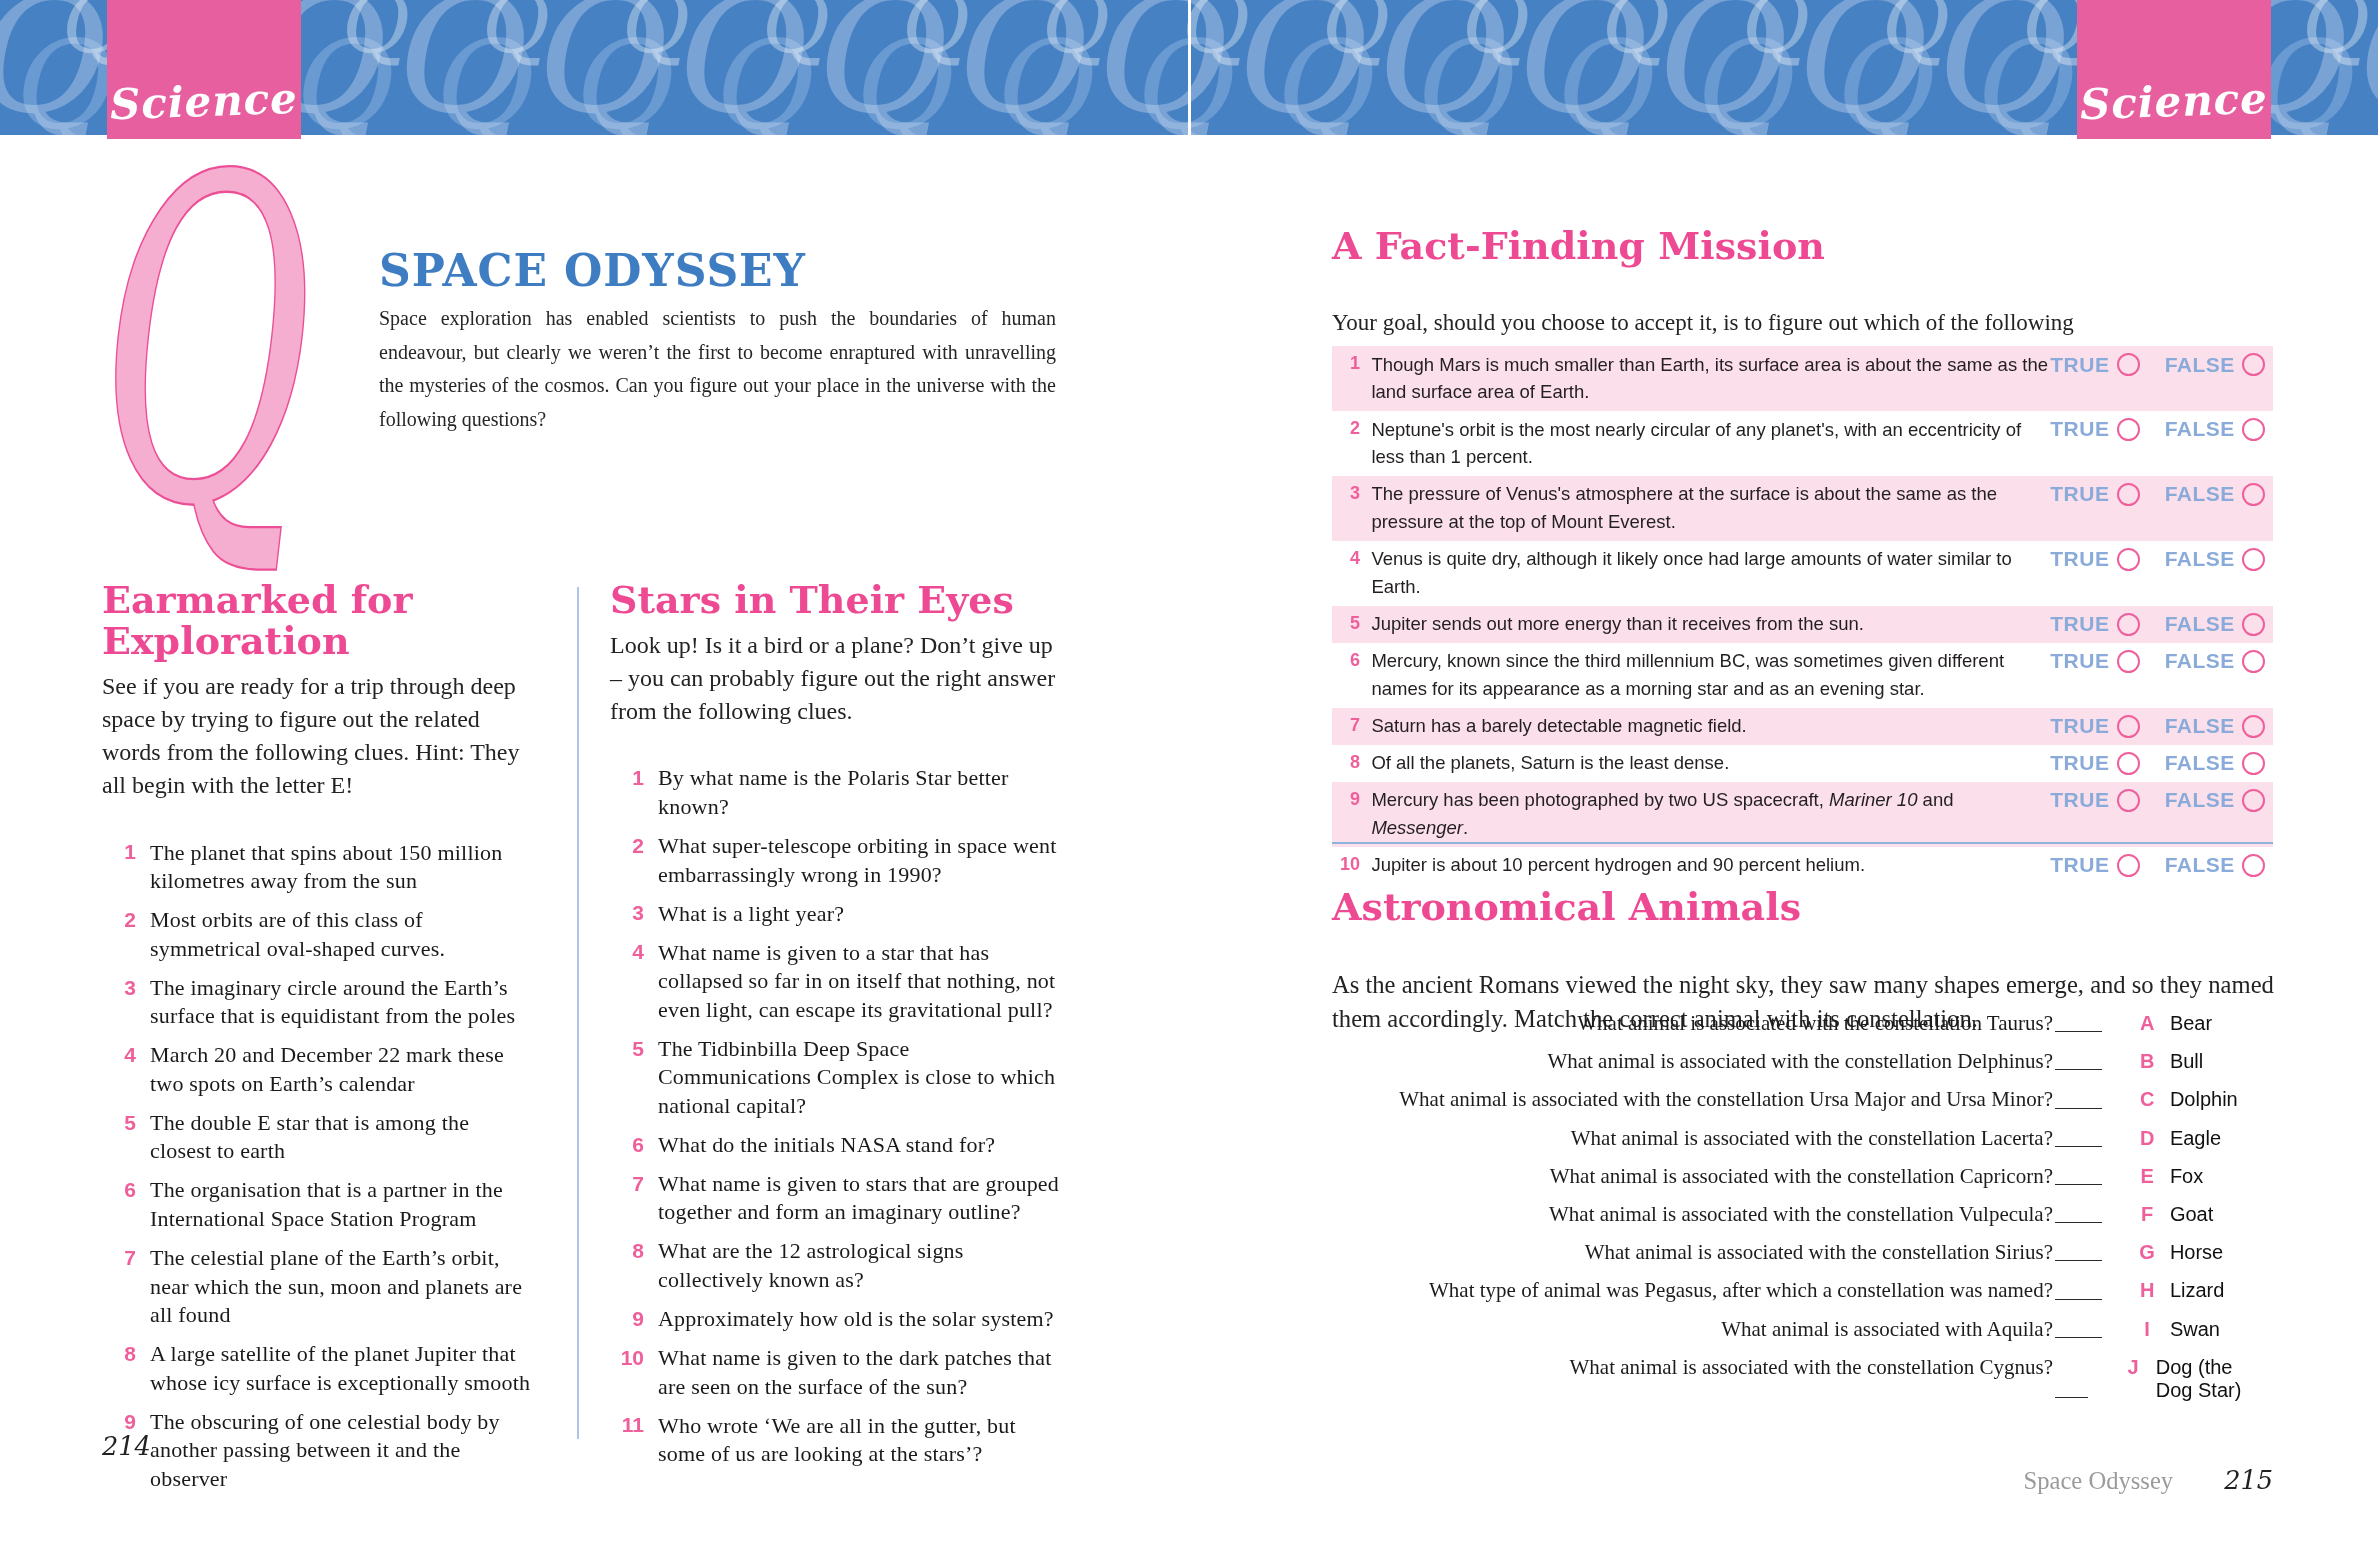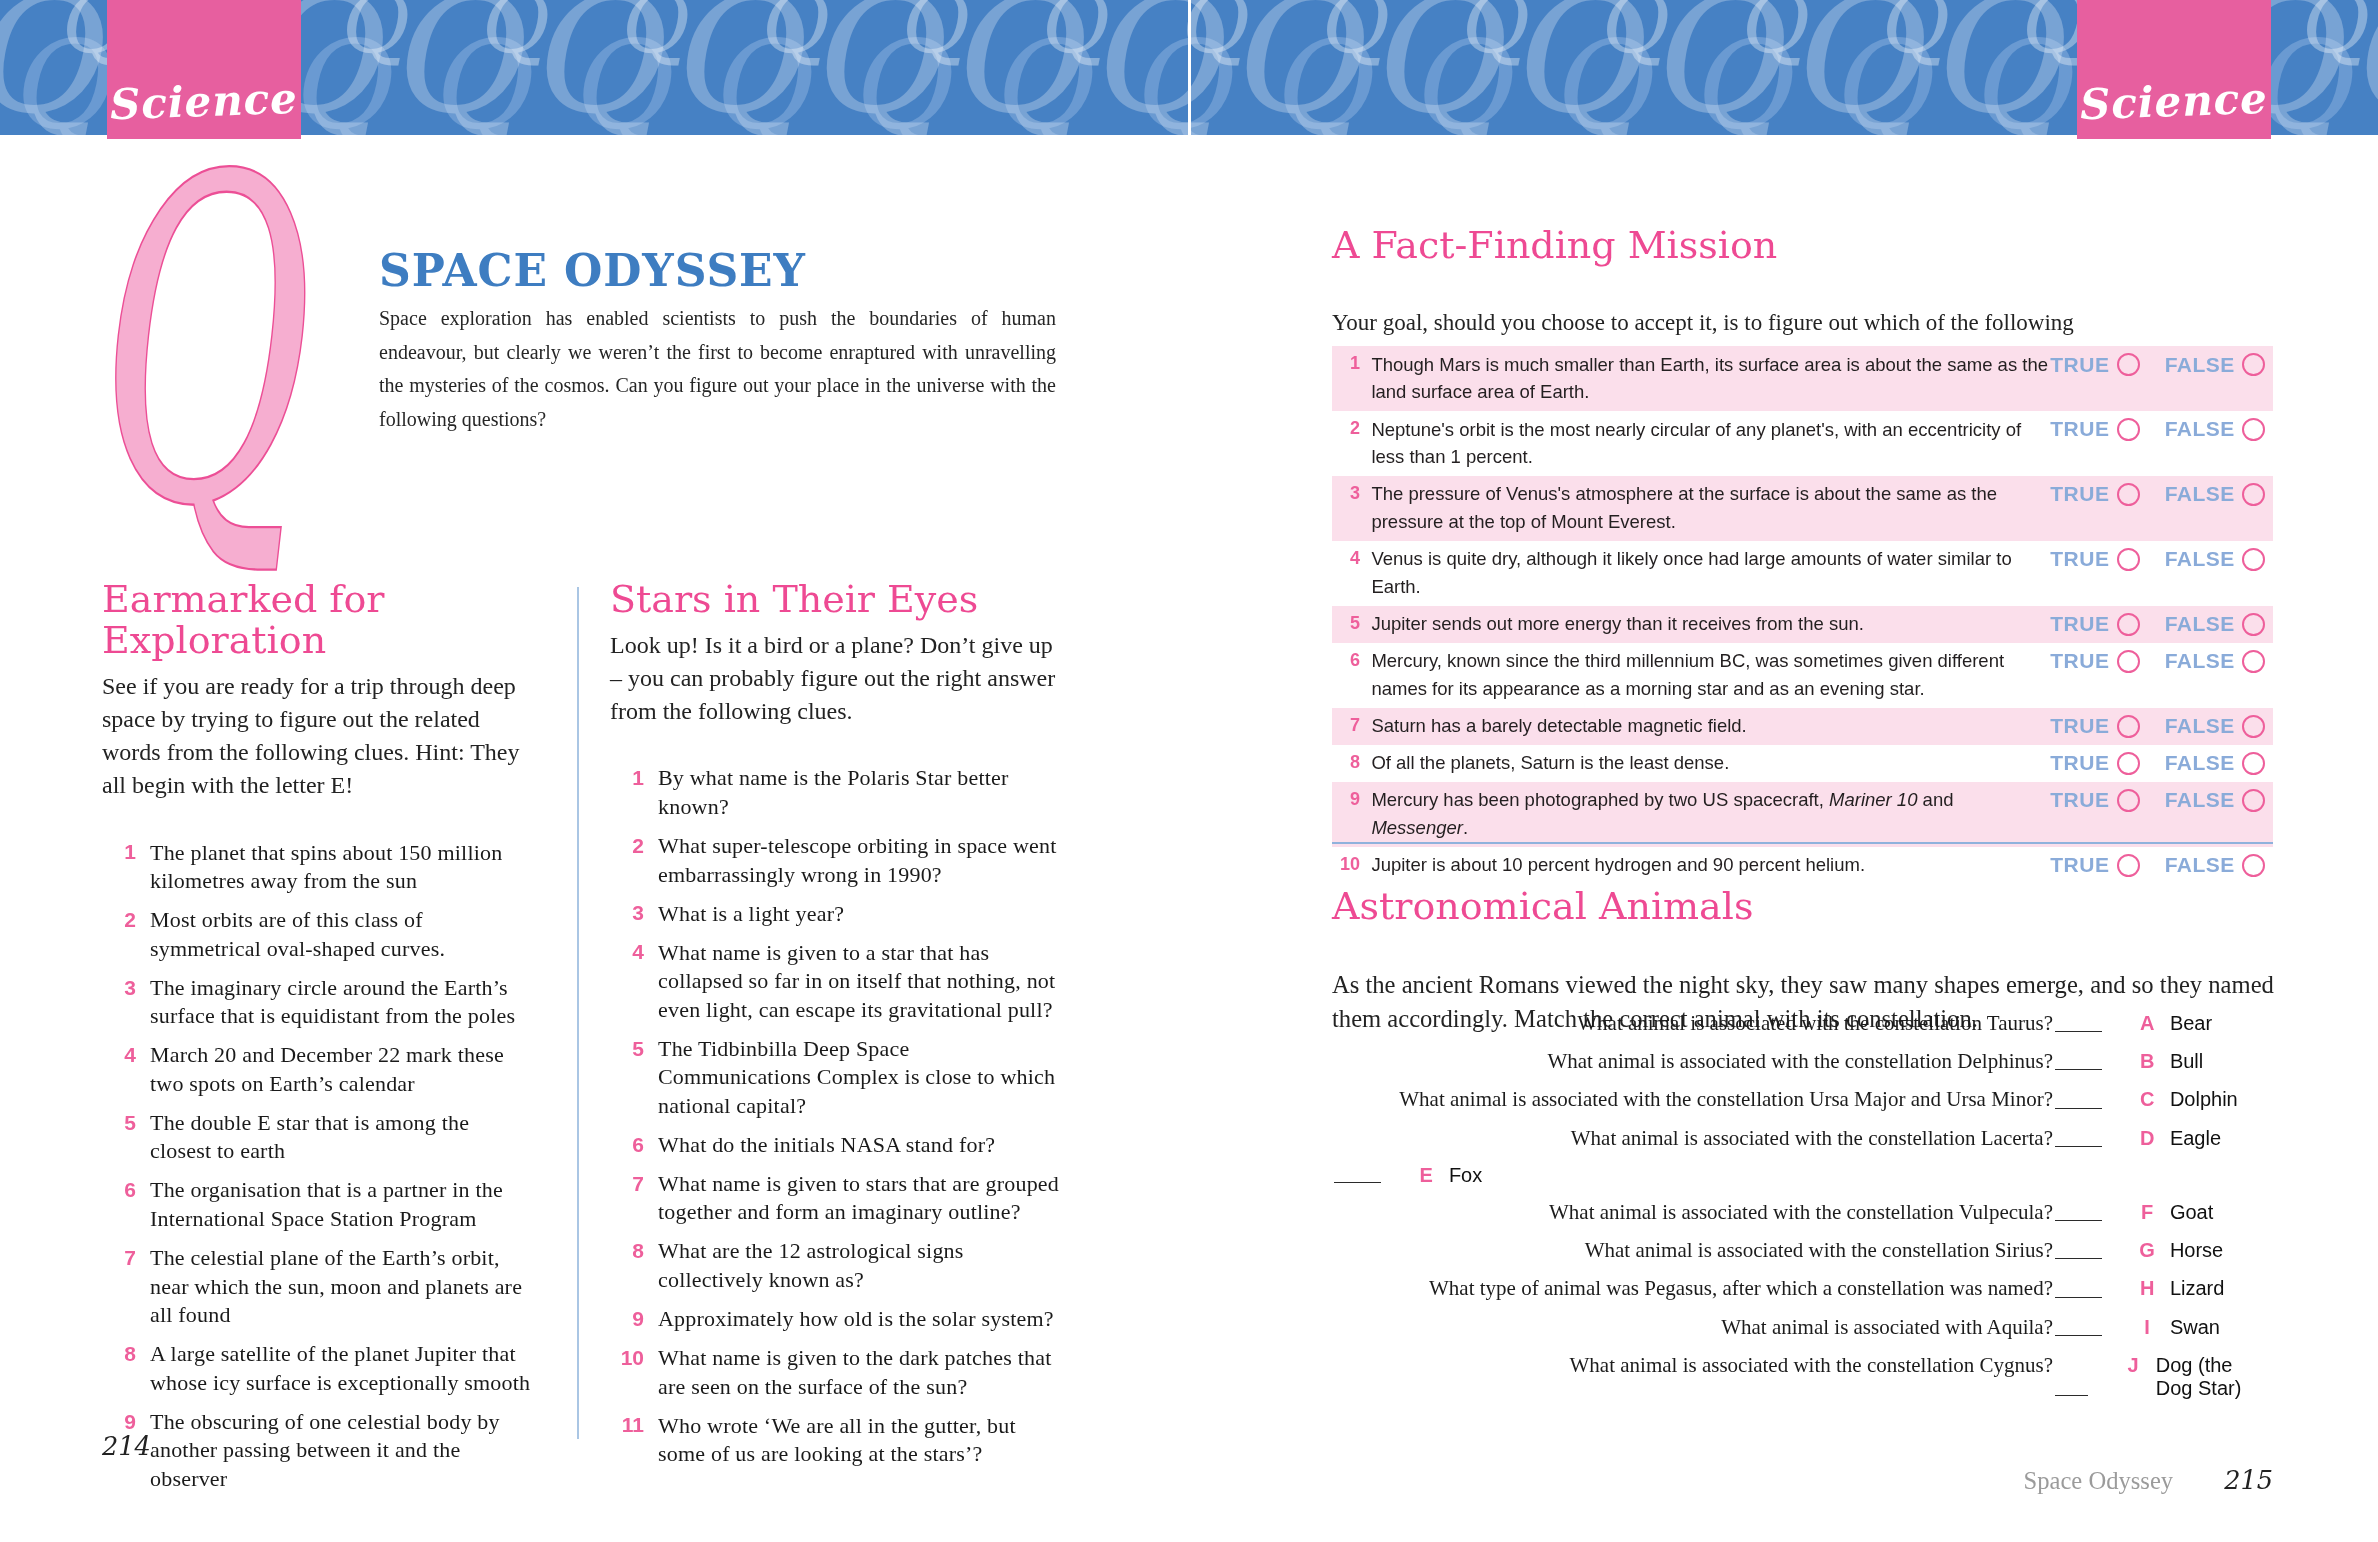--- a/index.html
+++ b/index.html
@@ -23,21 +23,21 @@
   .brand-left{left:107px;}
   .brand-right{left:2077px;}
 
   
   .bigq{position:absolute;left:93px;top:185px;width:227px;height:388px;overflow:visible;}
   .page-title{position:absolute;left:379px;top:216px;font-family:"DejaVu Serif",serif;
               font-size:44px;color:#3e7dc1;letter-spacing:0.9px;}
   .page-intro{position:absolute;left:379px;top:282px;width:677px;font-size:20px;
               line-height:1.68;text-align:justify;color:#262626;}
 
-  h2.sec{font-family:"DejaVu Serif",serif;font-weight:normal;color:#ee4a93;
+  h2.sec{font-family:"DejaVu Serif",serif;font-weight:bold;color:#ee4a93;
          font-size:38px;line-height:1.08;margin:0;}
   .col{position:absolute;top:579px;}
   .col-1{left:102px;width:431px;}
   .col-2{left:610px;width:456px;}
   .col-intro{font-size:24px;line-height:1.38;margin-top:9px;color:#232323;}
   .clue-list{margin-top:36px;}
   .clue{display:flex;margin-bottom:10.4px;}
   .clue .num{flex:0 0 34px;text-align:right;font-family:"Liberation Sans",sans-serif;
              font-weight:bold;font-size:21px;color:#ee5f9b;padding-top:1.9px;}
   .clue .txt{margin-left:14px;font-size:22px;line-height:1.3;letter-spacing:0.2px;color:#1a1a1a;}
@@ -399,20 +399,21 @@
       <span class="match-letter">C</span>
       <span class="match-animal">Dolphin</span>
     </div>
   <div class="match-row">
       <span class="match-q">What animal is associated with the constellation Lacerta?</span>
       <span class="match-blank"></span>
       <span class="match-letter">D</span>
       <span class="match-animal">Eagle</span>
     </div>
   <div class="match-row">
+      <span class="match-q">What animal is associated with the constellation Capricorn?</span>
       <span class="match-blank"></span>
       <span class="match-letter">E</span>
       <span class="match-animal">Fox</span>
     </div>
   <div class="match-row">
       <span class="match-q">What animal is associated with the constellation Vulpecula?</span>
       <span class="match-blank"></span>
       <span class="match-letter">F</span>
       <span class="match-animal">Goat</span>
     </div>

